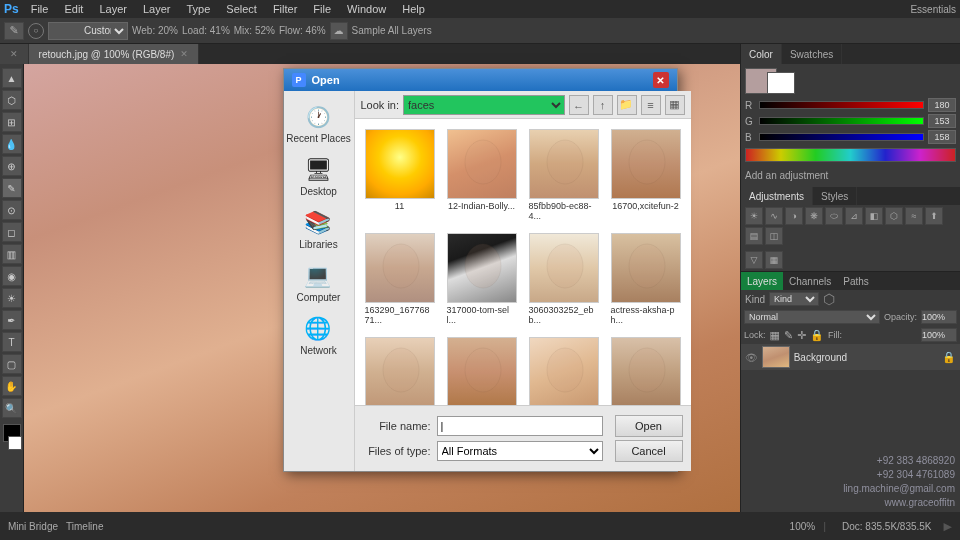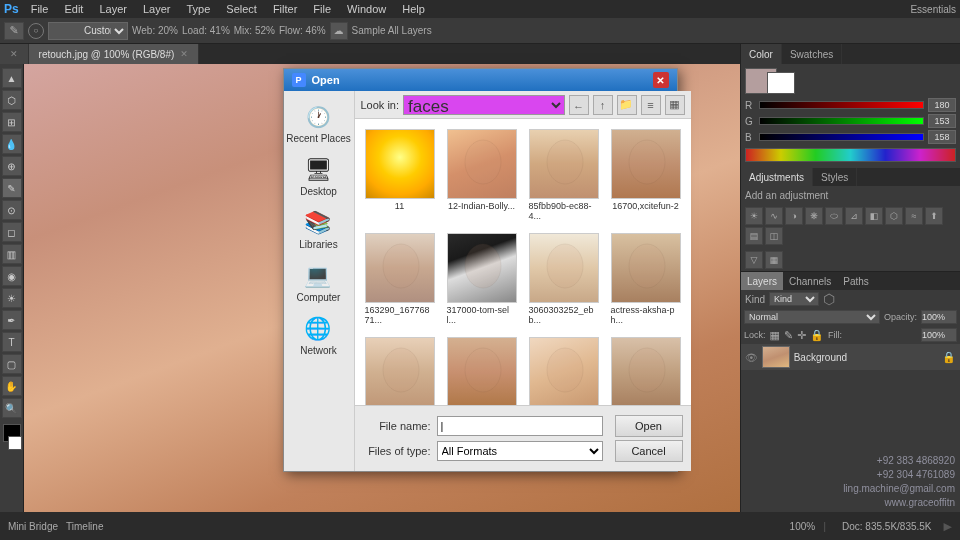--- a/index.html
+++ b/index.html
@@ -295,23 +295,23 @@
       gap: 4px;
     }
     .look-in-label {
       font-size: 11px;
       color: #333;
       white-space: nowrap;
     }
     .look-in-select {
       flex: 1;
       height: 20px;
-      background: #d946ef;
+      background: #22c55e;
       border: 1px solid #999;
-      font-size: 17px;
+      font-size: 11px;
       color: #333;
     }
     .toolbar-btn {
       width: 20px;
       height: 20px;
       background: #ddd;
       border: 1px solid #aaa;
       display: flex;
       align-items: center;
       justify-content: center;
@@ -429,21 +429,21 @@
       height: 18px;
     }
     .layers-tab {
       padding: 0 6px;
       font-size: 10px;
       color: #aaa;
       display: flex;
       align-items: center;
       cursor: pointer;
     }
-    .layers-tab.active { color: #ddd; background: #737373; }
+    .layers-tab.active { color: #ddd; background: #15803d; }
     .layers-toolbar {
       height: 18px;
       background: #3a3a3a;
       display: flex;
       align-items: center;
       padding: 0 4px;
       gap: 4px;
     }
     .layers-row {
       display: flex;
@@ -558,25 +558,25 @@
       <div class="color-slider" style="background:linear-gradient(to right,#000,#00ff00);"></div>
       <input type="text" class="color-value" value="153" style="">
     </div>
     <div class="color-row">
       <span class="color-label">B</span>
       <div class="color-slider" style="background:linear-gradient(to right,#000,#0000ff);"></div>
       <input type="text" class="color-value" value="158" style="">
     </div>
     <div style="height:14px;background:linear-gradient(to right,#cc2222,#cccc00,#22cc22,#22cccc,#2222cc,#cc22cc,#cc2222);margin-top:4px;border:1px solid #555;"></div>
   </div>
+  <div style="padding:4px;color:#aaa;font-size:10px;">Add an adjustment</div>
   <div style="display:flex;background:#2b2b2b;height:18px;margin-top:2px;">
     <div class="panel-tab active">Adjustments</div>
     <div class="panel-tab">Styles</div>
   </div>
-  <div style="padding:4px;color:#aaa;font-size:10px;">Add an adjustment</div>
   <div style="display:flex;flex-wrap:wrap;gap:2px;padding:2px 4px;">
     <div style="width:18px;height:18px;background:#555;border:1px solid #444;display:flex;align-items:center;justify-content:center;font-size:9px;color:#aaa;">☀</div>
     <div style="width:18px;height:18px;background:#555;border:1px solid #444;display:flex;align-items:center;justify-content:center;font-size:9px;color:#aaa;">∿</div>
     <div style="width:18px;height:18px;background:#555;border:1px solid #444;display:flex;align-items:center;justify-content:center;font-size:9px;color:#aaa;">◑</div>
     <div style="width:18px;height:18px;background:#555;border:1px solid #444;display:flex;align-items:center;justify-content:center;font-size:9px;color:#aaa;">❋</div>
     <div style="width:18px;height:18px;background:#555;border:1px solid #444;display:flex;align-items:center;justify-content:center;font-size:9px;color:#aaa;">⬭</div>
     <div style="width:18px;height:18px;background:#555;border:1px solid #444;display:flex;align-items:center;justify-content:center;font-size:9px;color:#aaa;">⊿</div>
     <div style="width:18px;height:18px;background:#555;border:1px solid #444;display:flex;align-items:center;justify-content:center;font-size:9px;color:#aaa;">◧</div>
     <div style="width:18px;height:18px;background:#555;border:1px solid #444;display:flex;align-items:center;justify-content:center;font-size:9px;color:#aaa;">⬡</div>
     <div style="width:18px;height:18px;background:#555;border:1px solid #444;display:flex;align-items:center;justify-content:center;font-size:9px;color:#aaa;">≈</div>

